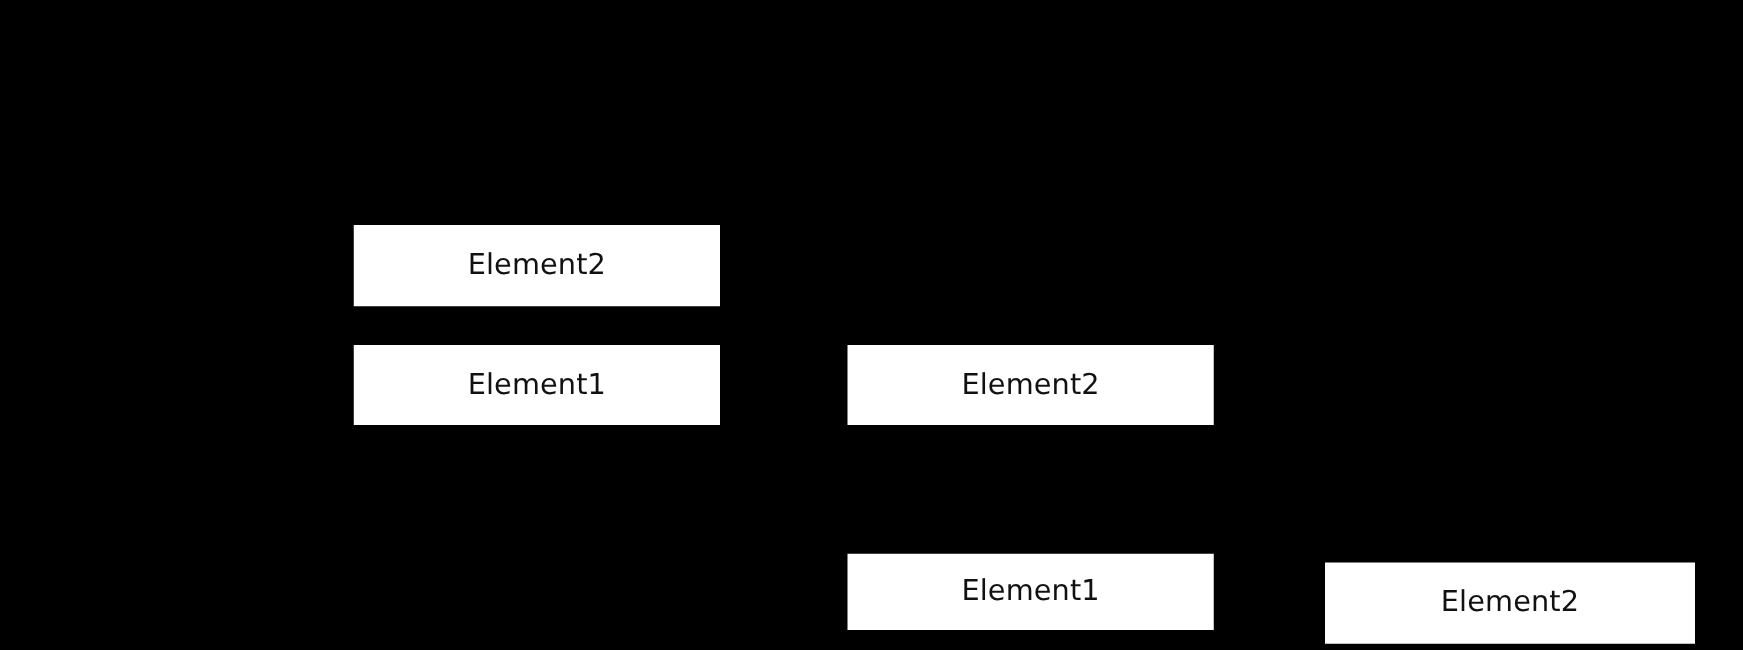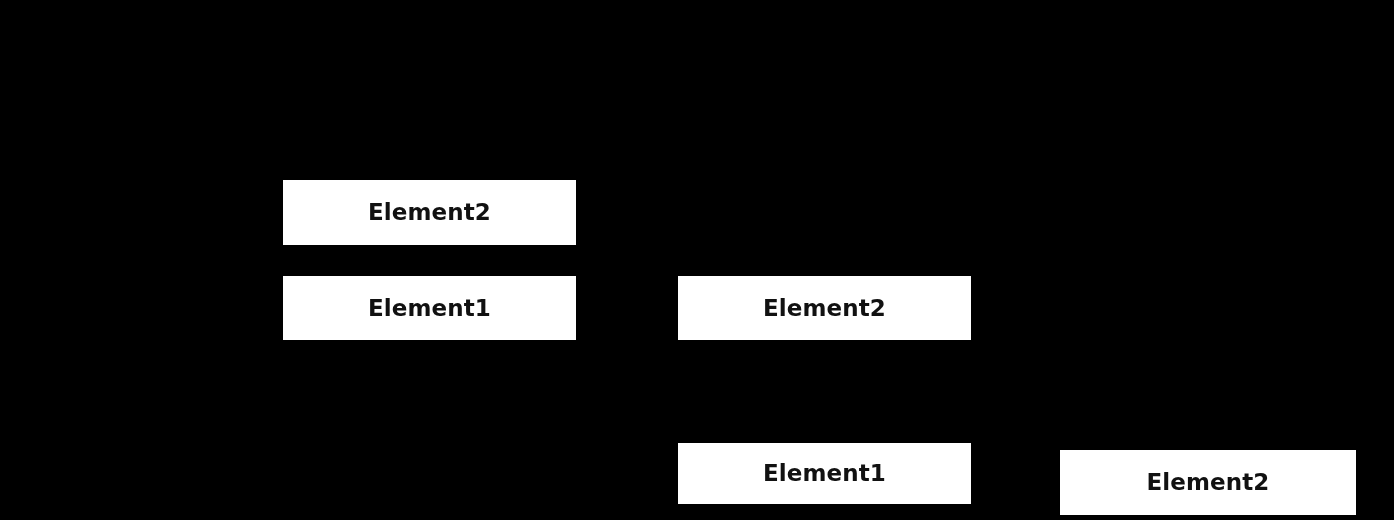--- a/index.html
+++ b/index.html
@@ -21,21 +21,21 @@
     background: #ffffff;
     box-sizing: border-box;
     display: flex;
     align-items: center;
     justify-content: center;
     overflow: hidden;
   }
   .element-label {
     color: #111111;
     font-size: 23px;
-    font-weight: 700;
+    font-weight: 400;
     letter-spacing: 0.1px;
     line-height: 1;
     white-space: nowrap;
     text-align: center;
   }
 </style>
 </head>
 <body>
 
 <div id="canvas">

